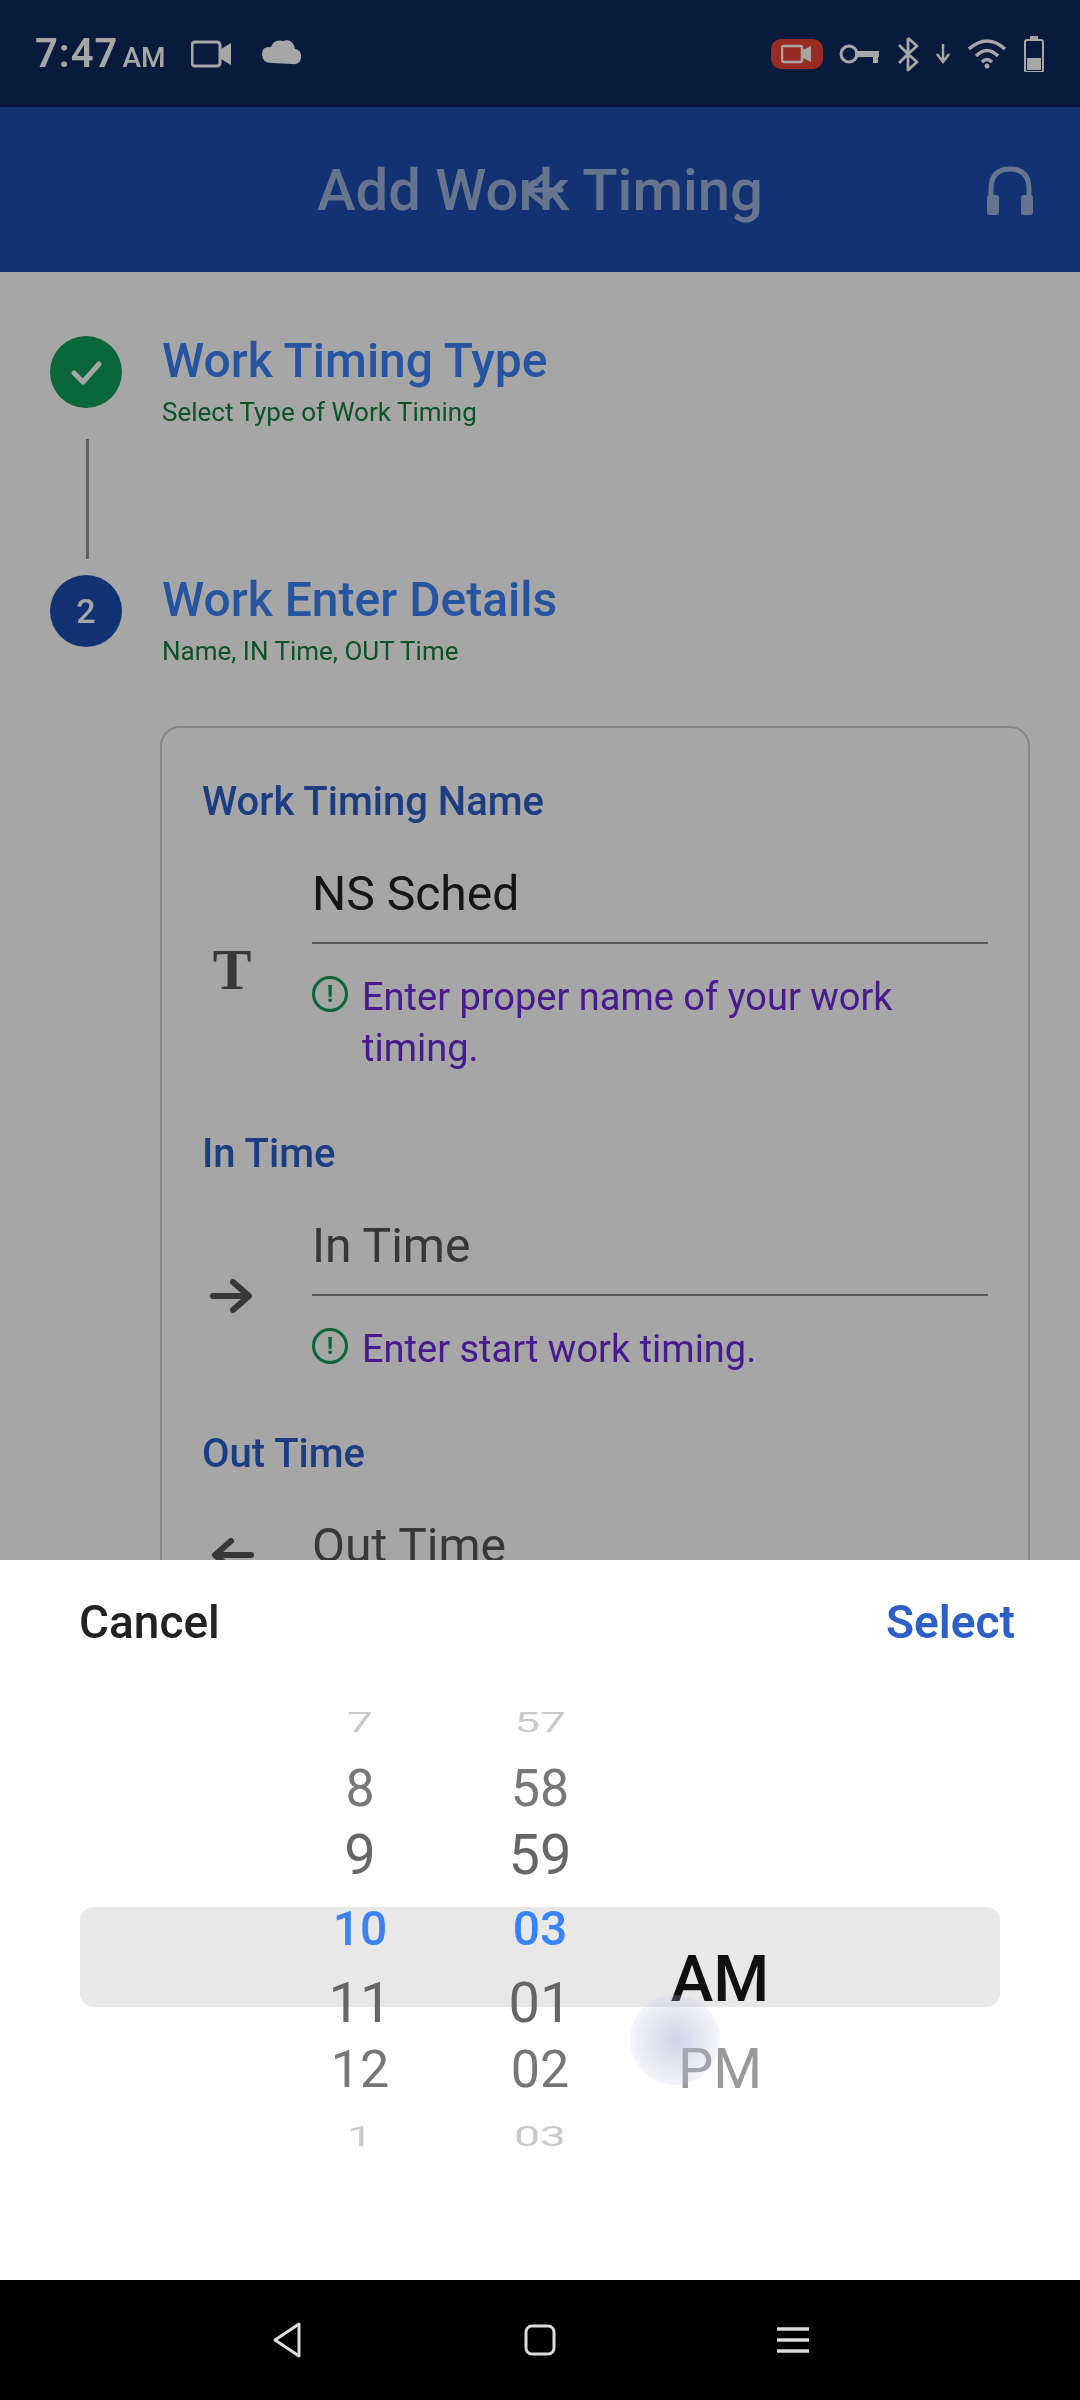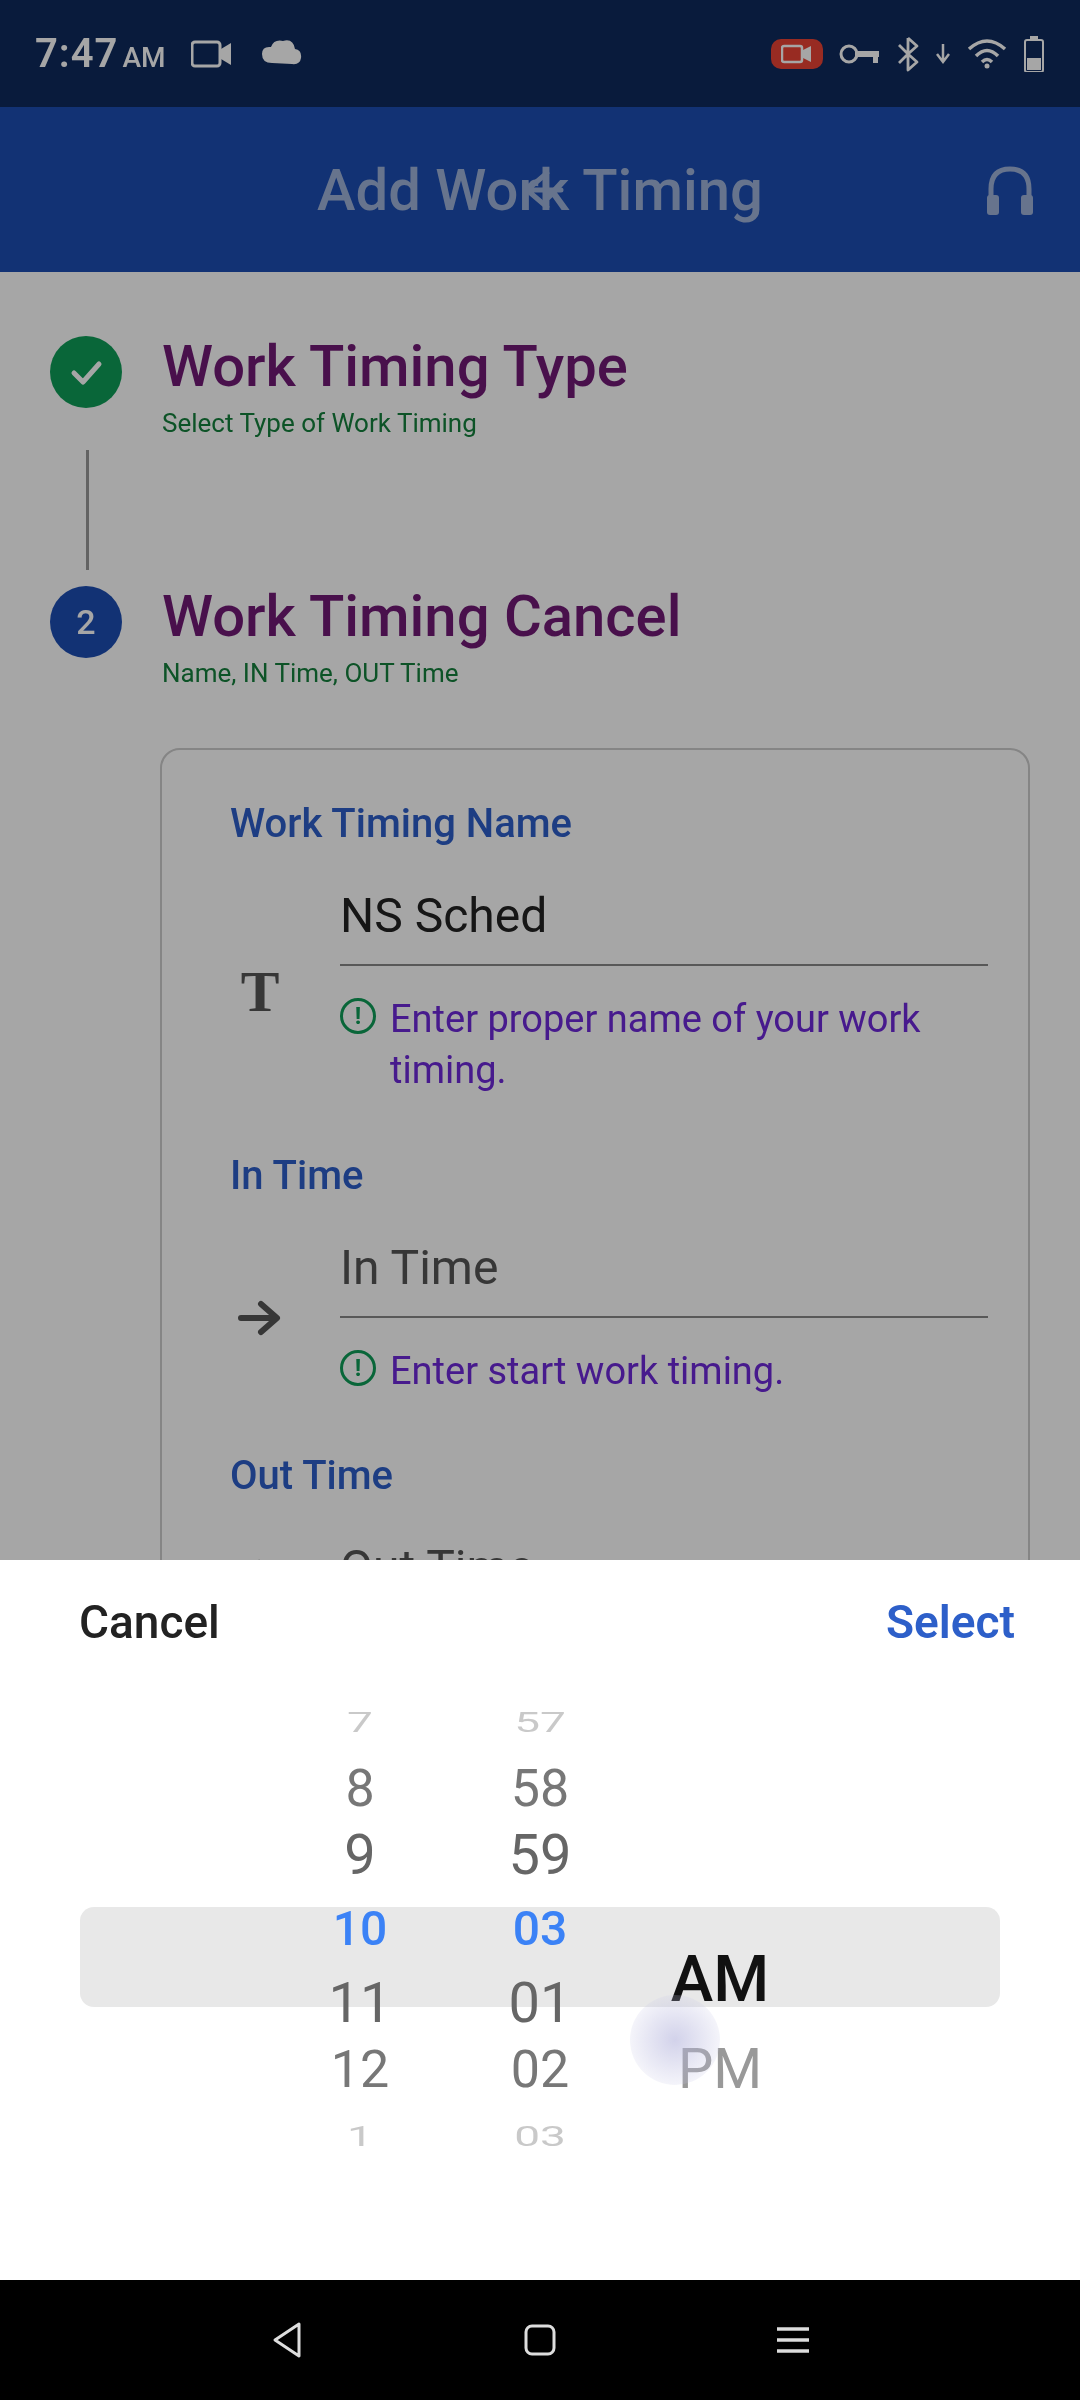--- a/index.html
+++ b/index.html
@@ -71,41 +71,41 @@
   .stepper-row { display: flex; align-items: flex-start; gap: 40px; margin-bottom: 0; }
   .step-indicator {
     width: 72px; height: 72px; border-radius: 50%;
     display: flex; align-items: center; justify-content: center;
     flex-shrink: 0;
     margin-top: 4px;
   }
   .step-done { background: #0f9d58; }
   .step-current { background: #1c4db3; color: #fff; font-size: 34px; font-weight: 500; }
   .step-labels { flex: 1; }
-  .step-title { font-size: 58px; color: #701a75; font-weight: 500; margin-bottom: 8px; }
+  .step-title { font-size: 48px; color: #3b82f6; font-weight: 500; margin-bottom: 8px; }
   .step-sub { font-size: 26px; color: #15803d; }
 
   .step-connector {
     width: 3px;
     height: 120px;
     background: #999;
     margin-left: 36px;
     margin-top: 12px;
     margin-bottom: 12px;
   }
 
   .details-card {
     border: 2px solid #ccc;
     border-radius: 20px;
     margin-top: 60px;
     margin-left: 110px;
     padding: 50px 40px;
   }
 
-  .field-block { margin-bottom: 55px; margin-left: 28px; }
+  .field-block { margin-bottom: 55px; }
   .field-label { color: #2d5fc9; font-size: 40px; font-weight: 500; margin-bottom: 40px; }
   .field-row { display: flex; align-items: center; gap: 50px; }
   .field-icon { width: 60px; display: flex; justify-content: center; }
   .field-value-wrap { flex: 1; }
   .field-value {
     font-size: 48px;
     color: #222;
     padding-bottom: 20px;
     border-bottom: 2px solid #888;
   }
@@ -309,21 +309,21 @@
       <div class="step-title">Work Timing Type</div>
       <div class="step-sub">Select Type of Work Timing</div>
     </div>
   </div>
 
   <div class="step-connector"></div>
 
   <div class="stepper-row">
     <div class="step-indicator step-current">2</div>
     <div class="step-labels">
-      <div class="step-title">Work Timing Cancel</div>
+      <div class="step-title">Work Enter Details</div>
       <div class="step-sub">Name, IN Time, OUT Time</div>
     </div>
   </div>
 
   <div class="details-card">
 
     <div class="field-block">
       <div class="field-label">Work Timing Name</div>
       <div class="field-row">
         <div class="field-icon">

